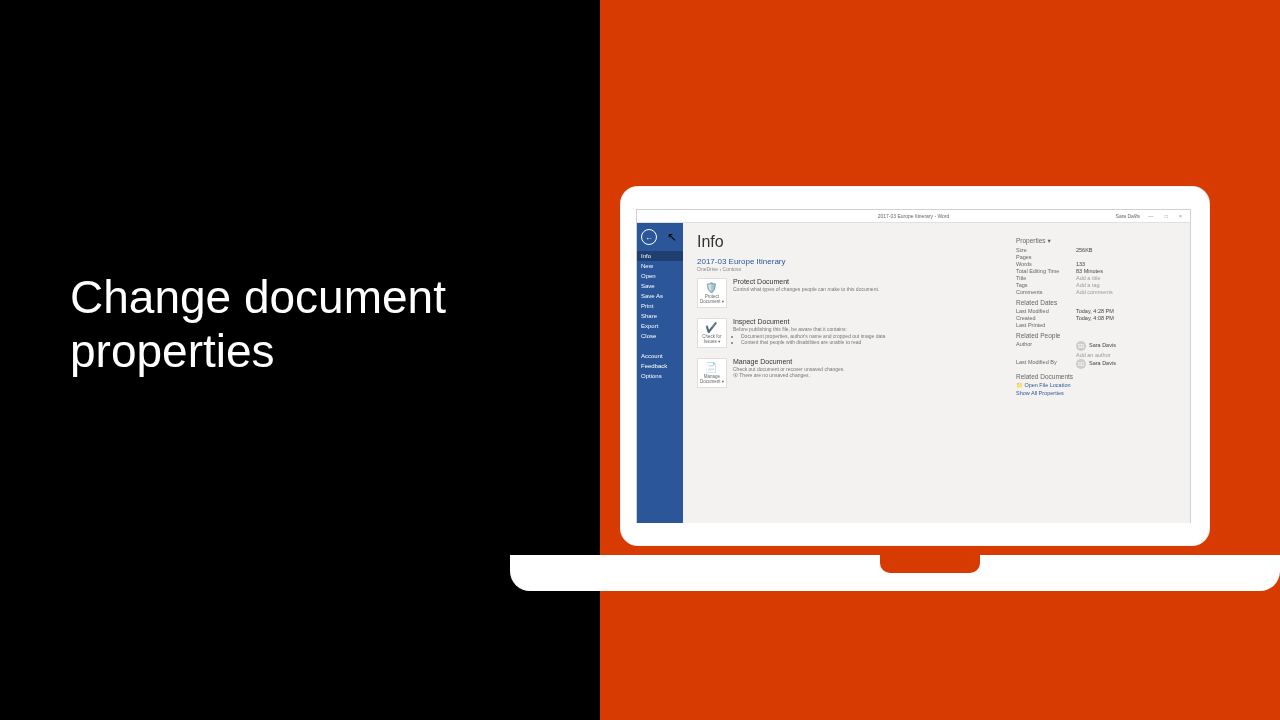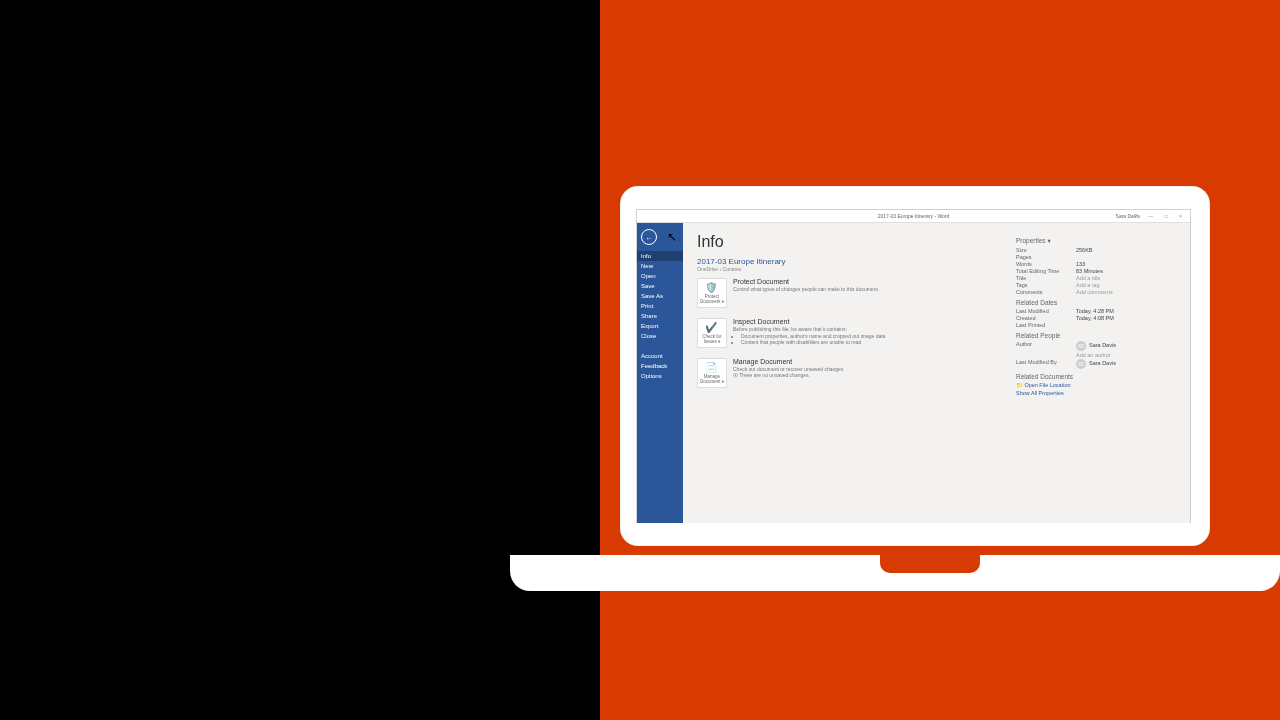--- a/index.html
+++ b/index.html
@@ -43,20 +43,21 @@
 .link{color:#2b579a;font-size:5.5px;cursor:pointer;margin:2px 0}
 .avatar{display:inline-block;width:10px;height:10px;background:#ccc;border-radius:50%;vertical-align:middle;margin-right:3px;text-align:center;font-size:5px;line-height:10px;color:#fff}
 .cursor{position:absolute;left:30px;top:20px;font-size:12px;color:#000;pointer-events:none;z-index:100}
 </style>
 </head>
 <body>
 
 <div class="stage">
   <div class="left-bg"></div>
   <div class="right-bg"></div>
+  <div class="headline">Change document<br>properties</div>
   <div class="laptop-base"></div>
   <div class="touchpad"></div>
 
   <div class="screen">
     <div class="word">
       <div class="cursor">↖</div>
 
       <div class="titlebar">
         <span class="titletxt">2017-03 Europe Itinerary - Word</span>
         <span class="user">Sara Davis</span>

